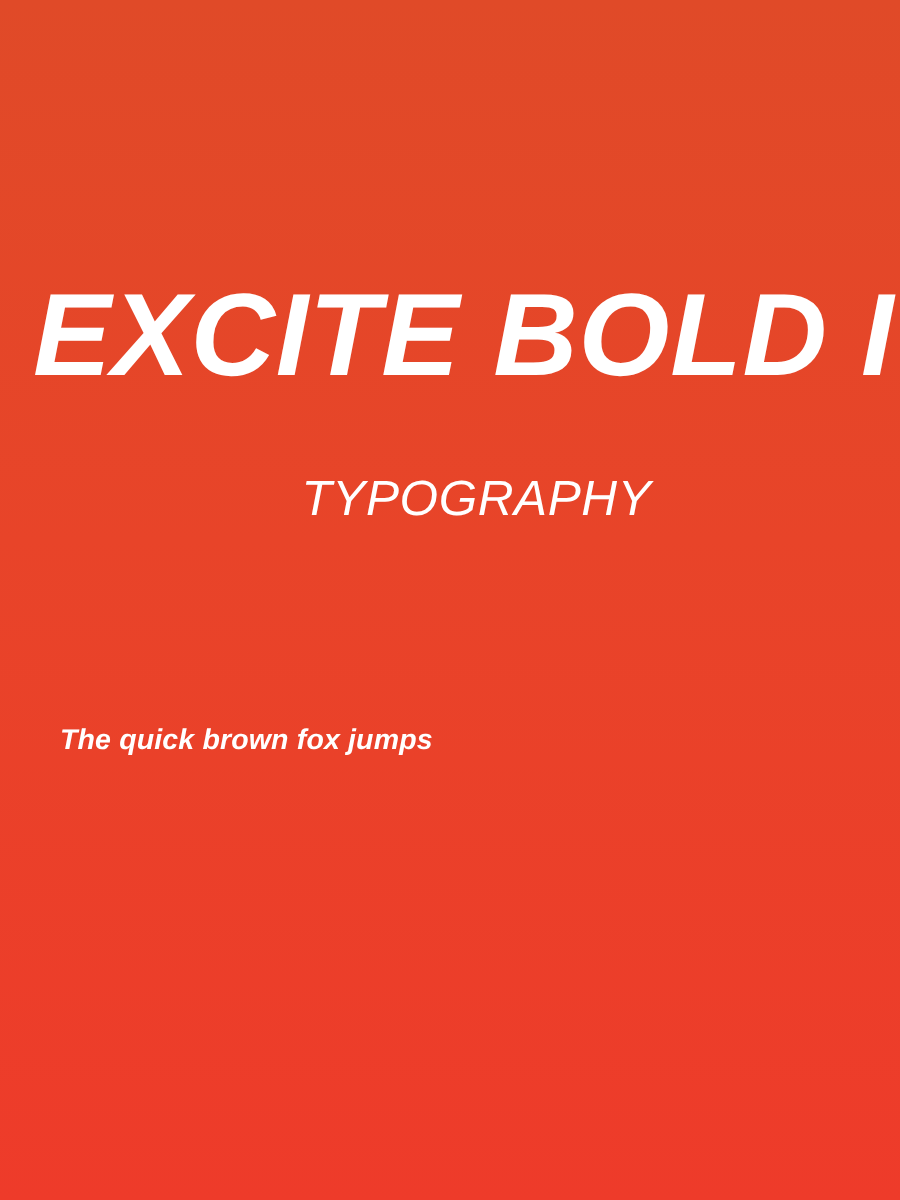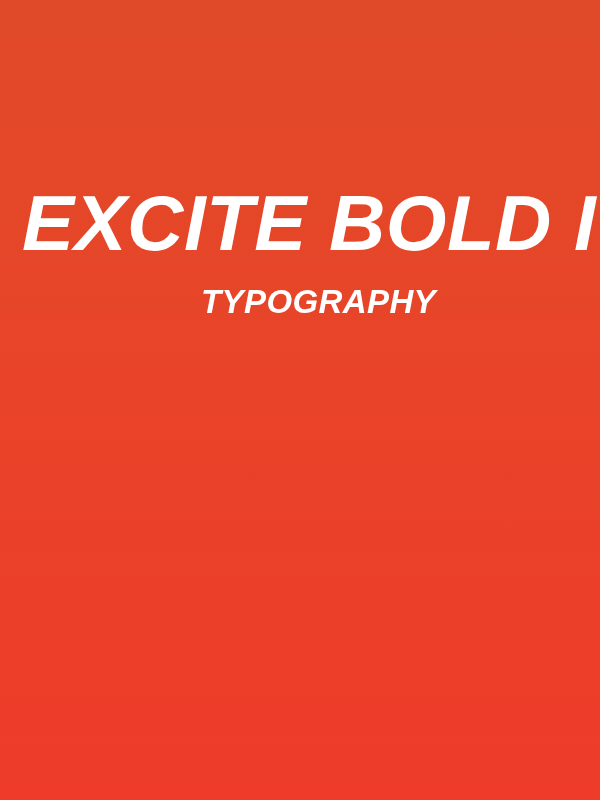--- a/index.html
+++ b/index.html
@@ -45,25 +45,25 @@
     font-size: 78px;
     line-height: 100px;
     letter-spacing: 0.5px;
     color: #FFFFFF;
   }
 
   
   #subtitle-text {
     position: absolute;
     left: 201px;
-    top: 282px;
+    top: 312px;
     margin: 0;
     white-space: nowrap;
     font-family: "Liberation Sans", sans-serif;
-    font-weight: bold;
+    font-weight: normal;
     font-style: italic;
     font-size: 33px;
     line-height: 40px;
     letter-spacing: 0.4px;
     color: #FFFFFF;
   }
 
   
   #body-sample-text {
     position: absolute;
@@ -84,14 +84,15 @@
 <body>
 
 <div id="specimen-card">
 
   <div id="headline-row">
     <span id="headline-text">EXCITE BOLD ITALIC</span>
   </div>
 
   <p id="subtitle-text">TYPOGRAPHY</p>
 
+  <p id="body-sample-text">The quick brown fox jumps</p>
 
 </div>
 
 </body></html>

